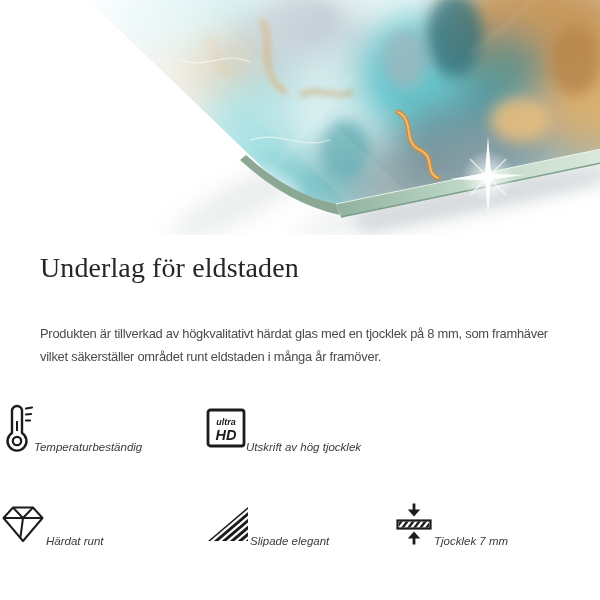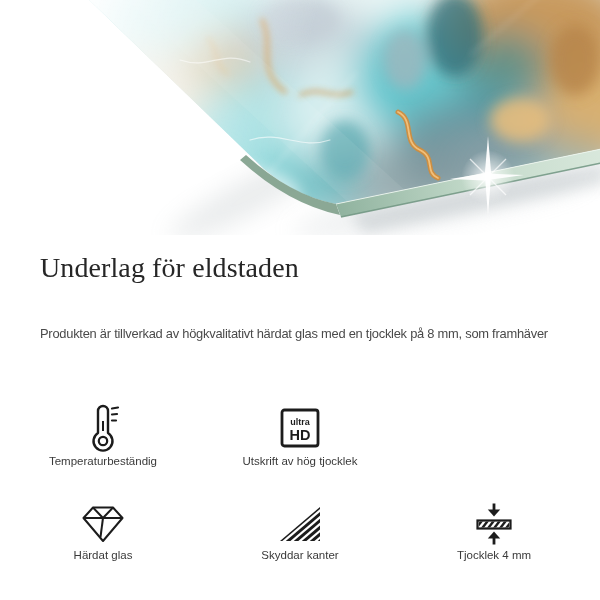--- a/index.html
+++ b/index.html
@@ -32,21 +32,21 @@
   }
   .desc span{display:block;white-space:nowrap;}
 
   
   .features-row{
     position:absolute;left:0;width:600px;
     display:grid;grid-template-columns:206px 188px 200px;
   }
   .row-1{top:402px;}
   .row-2{top:500px;}
-  .feature{display:flex;flex-direction:column;align-items:center;}
+  .feature{display:flex;align-items:flex-end;font-style:italic;}
   .icon-area{display:flex;align-items:center;justify-content:center;color:var(--c-icon,#1c1c1c);}
   .row-1 .icon-area{height:52px;}
   .row-2 .icon-area{height:48px;}
   .feature-label{
     font-size:11.5px;line-height:14px;
     color:var(--c-text-label,#3a3a3a);white-space:nowrap;text-align:center;
   }
   .icon-area svg{display:block;}
   .icon-area text{font-family:"Liberation Sans","DejaVu Sans",sans-serif;font-weight:700;fill:currentColor;}
 </style>
@@ -159,20 +159,21 @@
       </g>
     </svg>
   </div>
 
   <h1 class="title">
     <span>Underlag för eldstaden</span>
   </h1>
 
   <p class="desc">
     <span>Produkten är tillverkad av högkvalitativt härdat glas med en tjocklek på 8 mm, som framhäver</span>
+    <span>vilket säkerställer området runt eldstaden i många år framöver.</span>
   </p>
 
   <div class="features-row row-1">
 
     <div class="feature">
       <div class="icon-area">
         <svg width="34" height="52" viewBox="0 0 34 52" fill="none" stroke="currentColor">
           <path d="M12 31 V9 a5 5 0 0 1 10 0 V31 a9.5 9.5 0 1 1 -10 0 Z" stroke-width="2.4" stroke-linejoin="round"></path>
           <circle cx="17" cy="39" r="4.2" stroke-width="2.2"></circle>
           <line x1="17" y1="19" x2="17" y2="29" stroke-width="2"></line>
@@ -203,42 +204,42 @@
 
     <div class="feature">
       <div class="icon-area">
         <svg width="46" height="40" viewBox="0 0 46 40" fill="none" stroke="currentColor" stroke-width="2" stroke-linejoin="round">
           <path d="M13,3.5 H33 L42.5,14 L23,37 L3.5,14 Z"></path>
           <path d="M3.5,14 H42.5"></path>
           <path d="M13,3.5 L23,14 L33,3.5"></path>
           <path d="M23,14 L20.5,33"></path>
         </svg>
       </div>
-      <div class="feature-label">Härdat glas</div>
+      <div class="feature-label">Härdat runt</div>
     </div>
 
     <div class="feature">
       <div class="icon-area">
         <svg width="44" height="40" viewBox="0 0 44 40">
           <defs>
             <clipPath id="cpTri">
                 <path d="M2,37 L42,37 L42,3 Z"></path>
               </clipPath>
           </defs>
           <g clip-path="url(#cpTri)" stroke="currentColor" stroke-width="3">
             <line x1="-38" y1="71" x2="42" y2="3"></line>
             <line x1="-34.6" y1="75" x2="45.4" y2="7"></line>
             <line x1="-31.3" y1="78.9" x2="48.7" y2="10.9"></line>
             <line x1="-27.9" y1="82.9" x2="52.1" y2="14.9"></line>
             <line x1="-24.5" y1="86.8" x2="55.5" y2="18.8"></line>
             <line x1="-21.2" y1="90.8" x2="58.8" y2="22.8"></line>
           </g>
         </svg>
       </div>
-      <div class="feature-label">Skyddar kanter</div>
+      <div class="feature-label">Slipade elegant</div>
     </div>
 
     <div class="feature">
       <div class="icon-area">
         <svg width="40" height="44" viewBox="0 0 40 44">
           <defs>
             <clipPath id="cpBar">
                 <rect x="4.8" y="19.6" width="30.4" height="5.8"></rect>
               </clipPath>
           </defs>
@@ -252,17 +253,17 @@
           <g clip-path="url(#cpBar)" stroke="currentColor" stroke-width="2.4">
             <line x1="0" y1="29" x2="10" y2="16"></line>
             <line x1="6" y1="29" x2="16" y2="16"></line>
             <line x1="12" y1="29" x2="22" y2="16"></line>
             <line x1="18" y1="29" x2="28" y2="16"></line>
             <line x1="24" y1="29" x2="34" y2="16"></line>
             <line x1="30" y1="29" x2="40" y2="16"></line>
           </g>
         </svg>
       </div>
-      <div class="feature-label">Tjocklek 4 mm</div>
+      <div class="feature-label">Tjocklek 7 mm</div>
     </div>
   </div>
 
 </div>
 
 </body></html>

